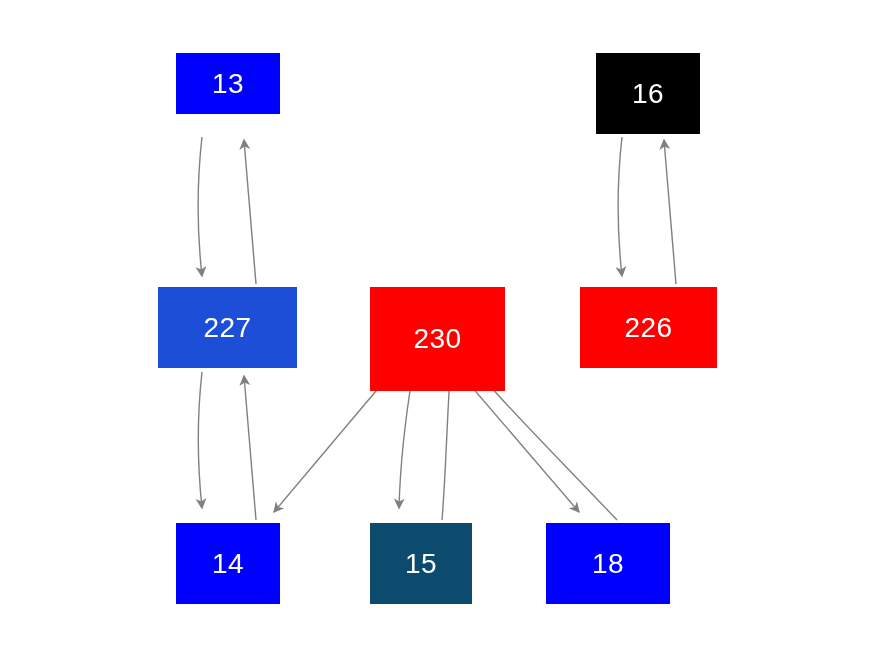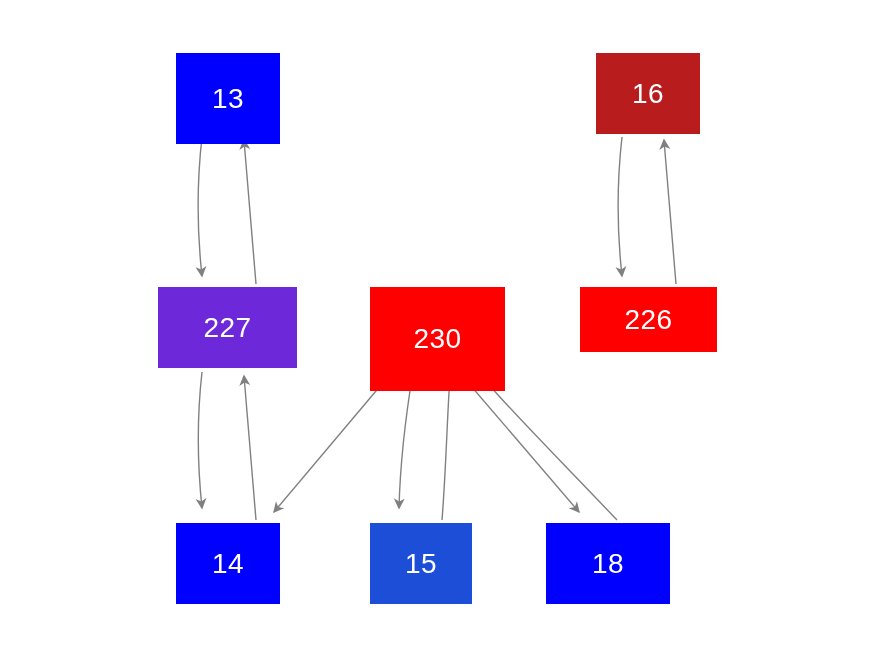--- a/index.html
+++ b/index.html
@@ -62,39 +62,39 @@
         <path d="M 256 520 C 252 470 248 425 244 376" fill="none" stroke="#808080" stroke-width="1.4" marker-end="url(#arrowhead)"></path>
         <path d="M 392 372 L 274 512" fill="none" stroke="#808080" stroke-width="1.4" marker-end="url(#arrowhead)"></path>
         <path d="M 413 372 C 405 420 400 470 399 508" fill="none" stroke="#808080" stroke-width="1.4" marker-end="url(#arrowhead)"></path>
         <path d="M 442 520 C 446 470 447 420 450 376" fill="none" stroke="#808080" stroke-width="1.4" marker-end="url(#arrowhead)"></path>
         <path d="M 459 372 L 579 512" fill="none" stroke="#808080" stroke-width="1.4" marker-end="url(#arrowhead)"></path>
         <path d="M 617 520 C 560 460 510 410 483 378" fill="none" stroke="#808080" stroke-width="1.4" marker-end="url(#arrowhead)"></path>
       </g>
   </svg>
 
   <div id="node-group">
-      <div class="graph-node" style="left: 176px; top: 53px; width: 104px; height: 91px; background: rgb(0, 0, 255); color: rgb(255, 255, 255);">
+      <div class="graph-node" style="left: 176px; top: 53px; width: 104px; height: 61px; background: rgb(0, 0, 255); color: rgb(255, 255, 255);">
         <span class="node-label">13</span>
       </div>
-      <div class="graph-node" style="left: 596px; top: 53px; width: 104px; height: 81px; background: #b91c1c; color: rgb(255, 255, 255);">
+      <div class="graph-node" style="left: 596px; top: 53px; width: 104px; height: 81px; background: #000000; color: rgb(255, 255, 255);">
         <span class="node-label">16</span>
       </div>
-      <div class="graph-node" style="left: 158px; top: 287px; width: 139px; height: 81px; background: #6d28d9; color: rgb(255, 255, 255);">
+      <div class="graph-node" style="left: 158px; top: 287px; width: 139px; height: 81px; background: #1d4ed8; color: rgb(255, 255, 255);">
         <span class="node-label">227</span>
       </div>
       <div class="graph-node" style="left: 370px; top: 287px; width: 135px; height: 104px; background: rgb(255, 0, 0); color: rgb(255, 255, 255);">
         <span class="node-label">230</span>
       </div>
-      <div class="graph-node" style="left: 580px; top: 287px; width: 137px; height: 65px; background: rgb(255, 0, 0); color: rgb(255, 255, 255);">
+      <div class="graph-node" style="left: 580px; top: 287px; width: 137px; height: 81px; background: rgb(255, 0, 0); color: rgb(255, 255, 255);">
         <span class="node-label">226</span>
       </div>
       <div class="graph-node" style="left: 176px; top: 523px; width: 104px; height: 81px; background: rgb(0, 0, 255); color: rgb(255, 255, 255);">
         <span class="node-label">14</span>
       </div>
-      <div class="graph-node" style="left: 370px; top: 523px; width: 102px; height: 81px; background: #1d4ed8; color: rgb(255, 255, 255);">
+      <div class="graph-node" style="left: 370px; top: 523px; width: 102px; height: 81px; background: #0c4a6e; color: rgb(255, 255, 255);">
         <span class="node-label">15</span>
       </div>
       <div class="graph-node" style="left: 546px; top: 523px; width: 124px; height: 81px; background: rgb(0, 0, 255); color: rgb(255, 255, 255);">
         <span class="node-label">18</span>
       </div>
     </div>
 
 </div>
 
 </body></html>

